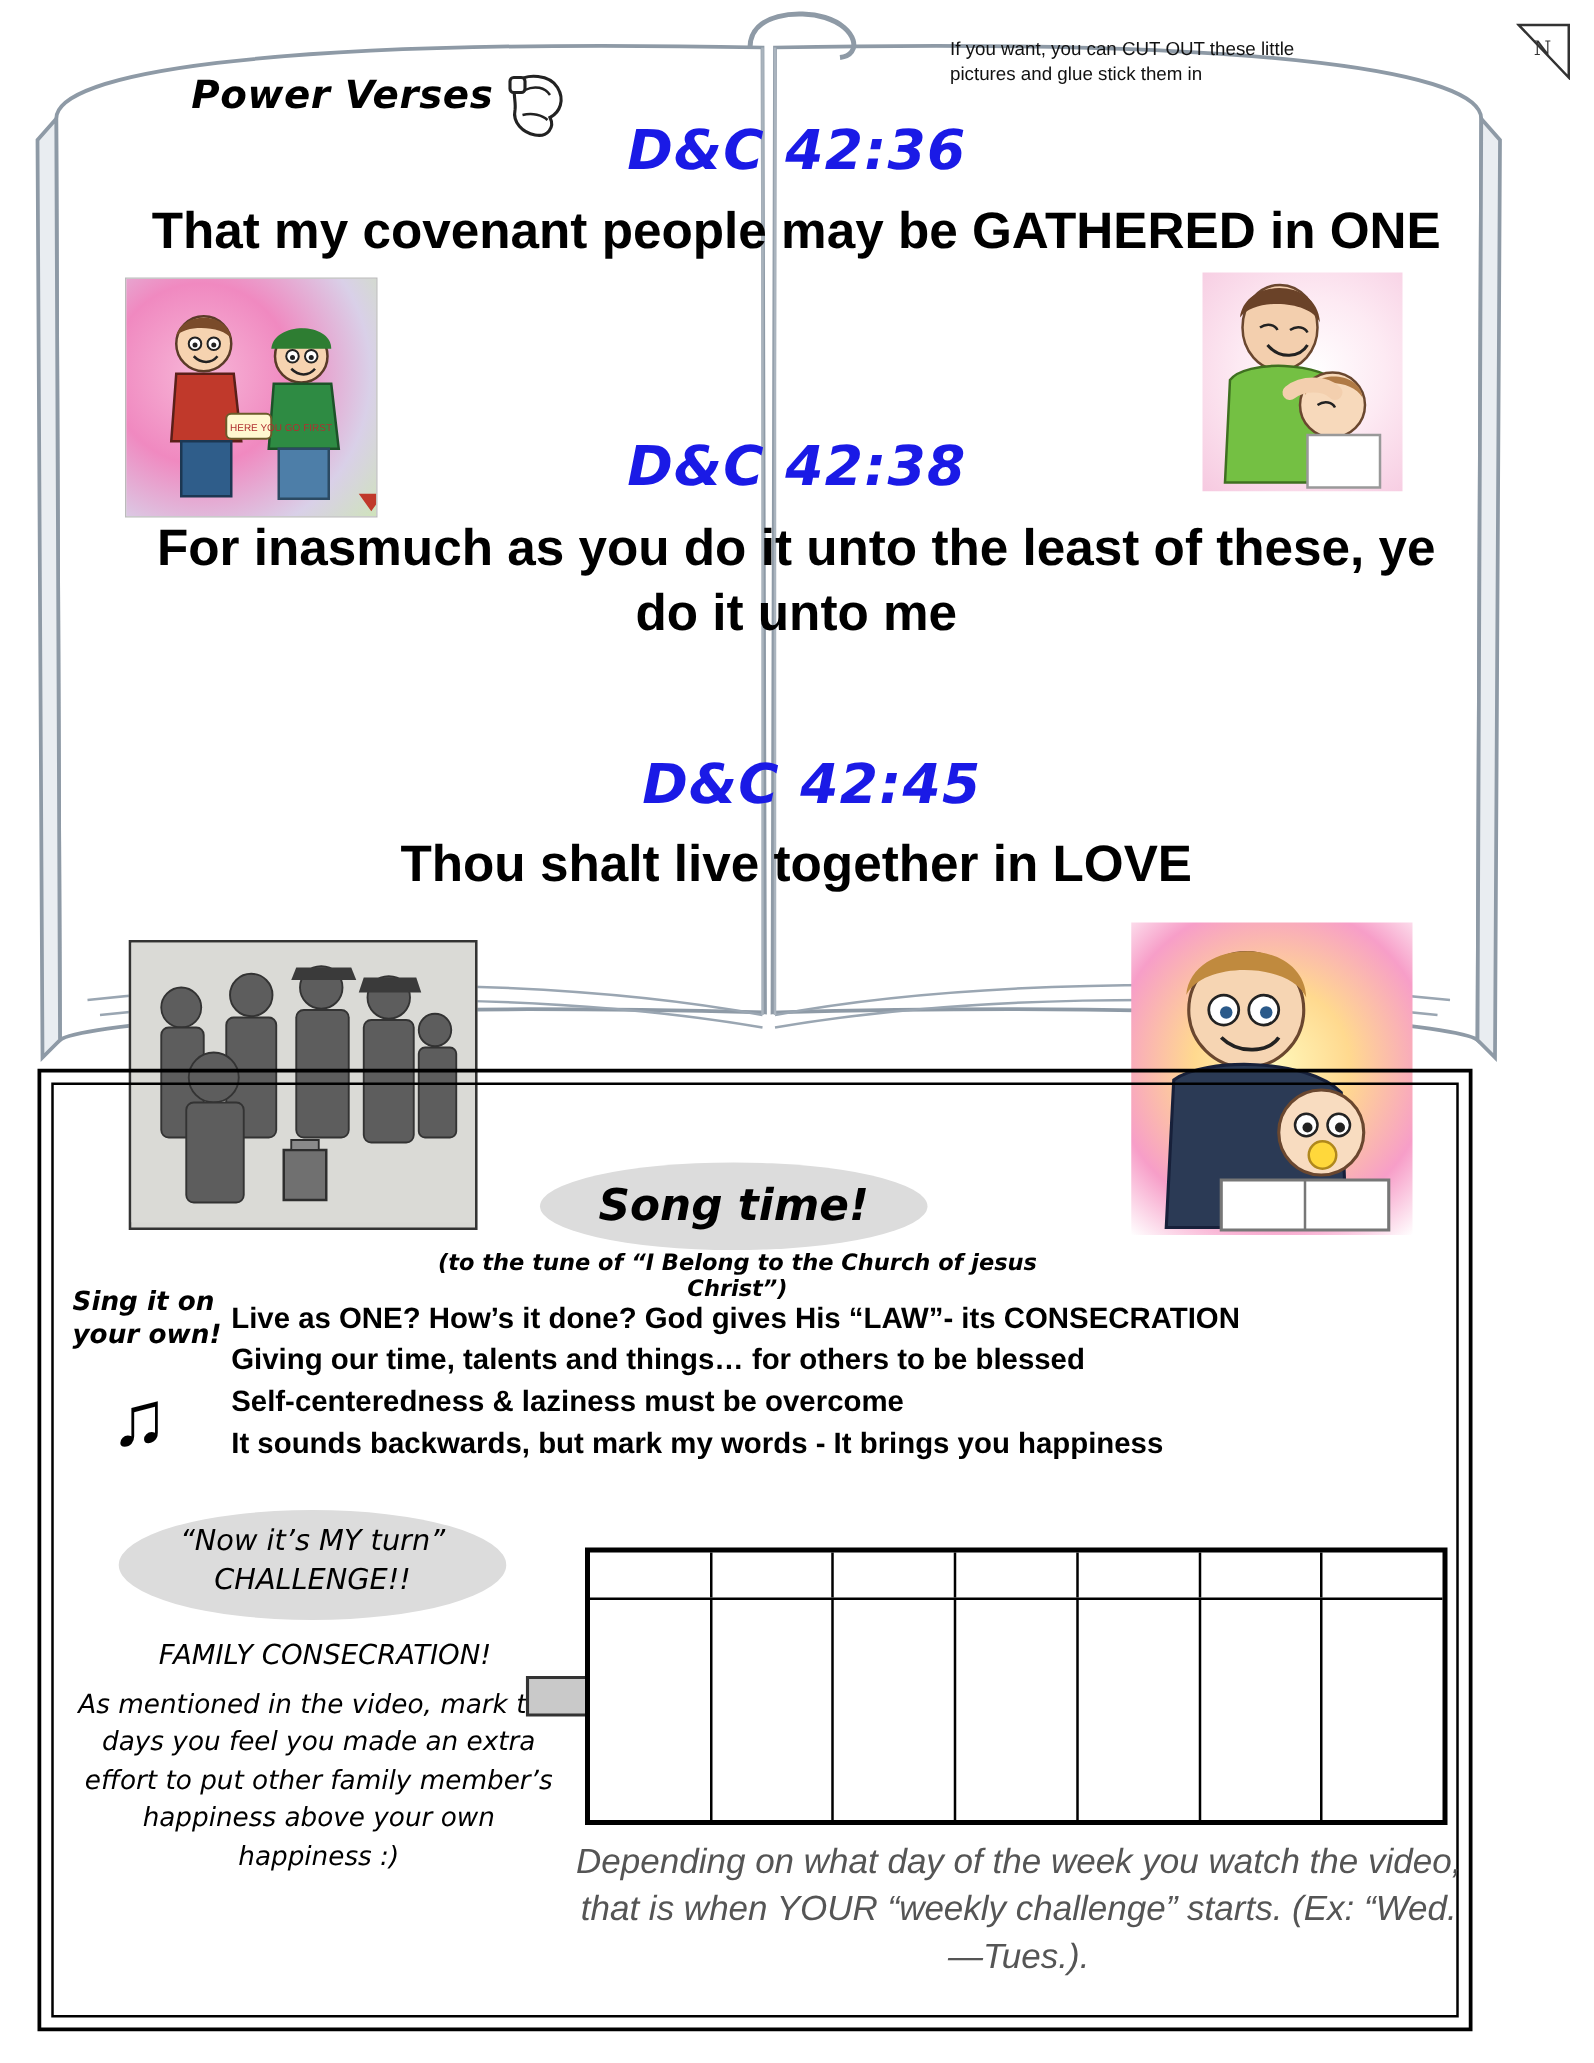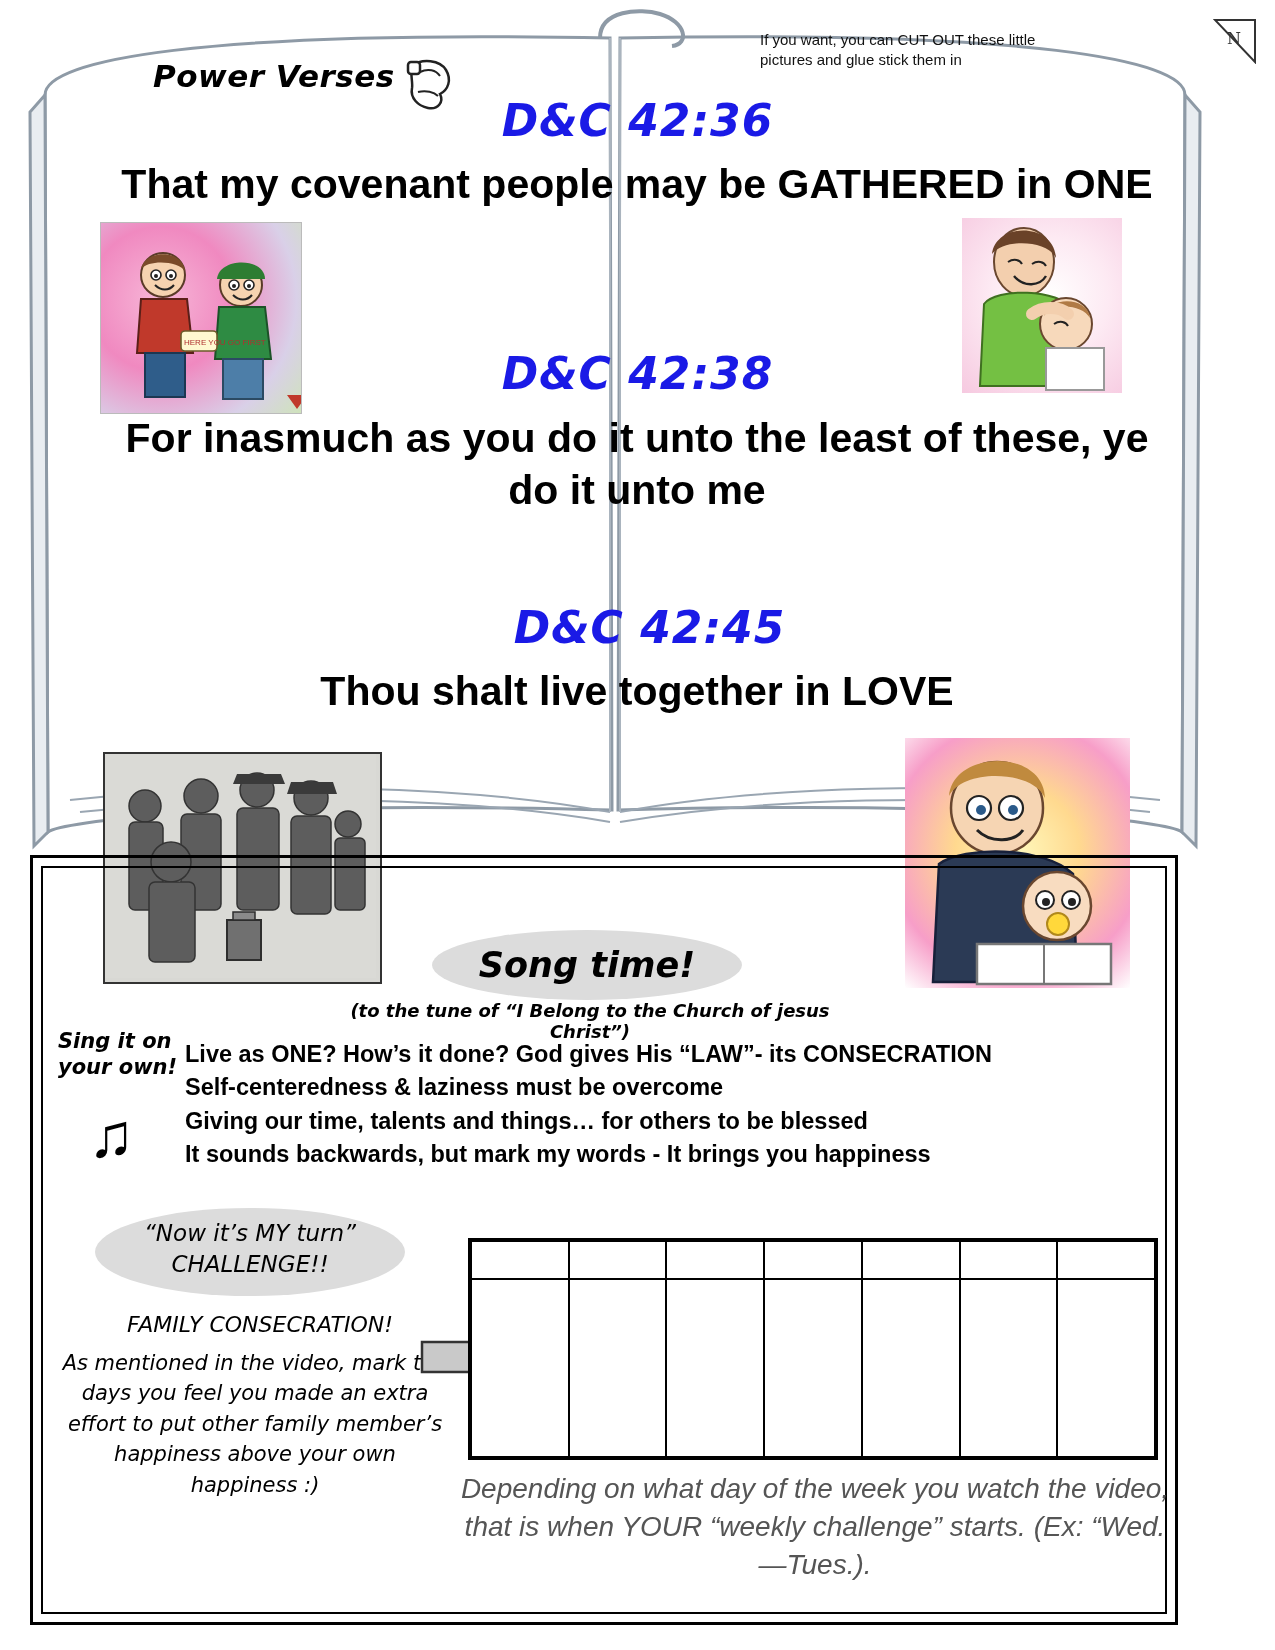--- a/index.html
+++ b/index.html
@@ -439,22 +439,22 @@
 <div class="ellipse-label" id="song-time">Song time!</div>
 
 <div id="tune-line">(to the tune of “I Belong to the Church of jesus Christ”)</div>
 
 <div id="sing-own">Sing it on your own!</div>
 
 <div id="music-note">♫</div>
 
 <div id="lyrics">
   <div>Live as ONE? How’s it done? God gives His “LAW”- its CONSECRATION</div>
+  <div>Giving our time, talents and things… for others to be blessed</div>
   <div>Self-centeredness &amp; laziness must be overcome</div>
-  <div>Giving our time, talents and things… for others to be blessed</div>
   <div>It sounds backwards, but mark my words - It brings you happiness</div>
 </div>
 
 <div class="ellipse-label" id="challenge-bubble">
   <div>“Now it’s MY turn”</div>
   <div>CHALLENGE!!</div>
 </div>
 
 <div id="family-consecration-title">FAMILY CONSECRATION!</div>
 <div id="family-consecration-body">As mentioned in the video, mark the days you feel you made an extra effort to put other family member’s happiness above your own happiness :)</div>

